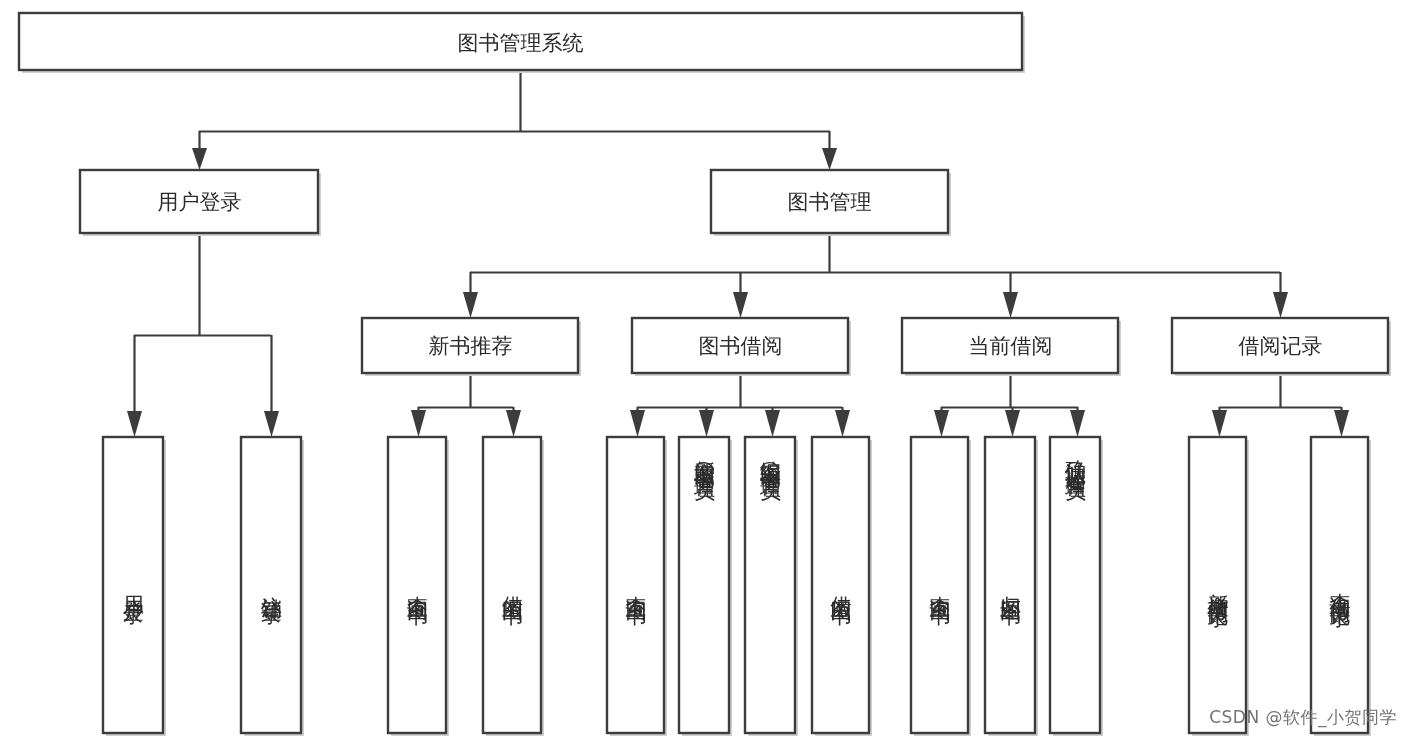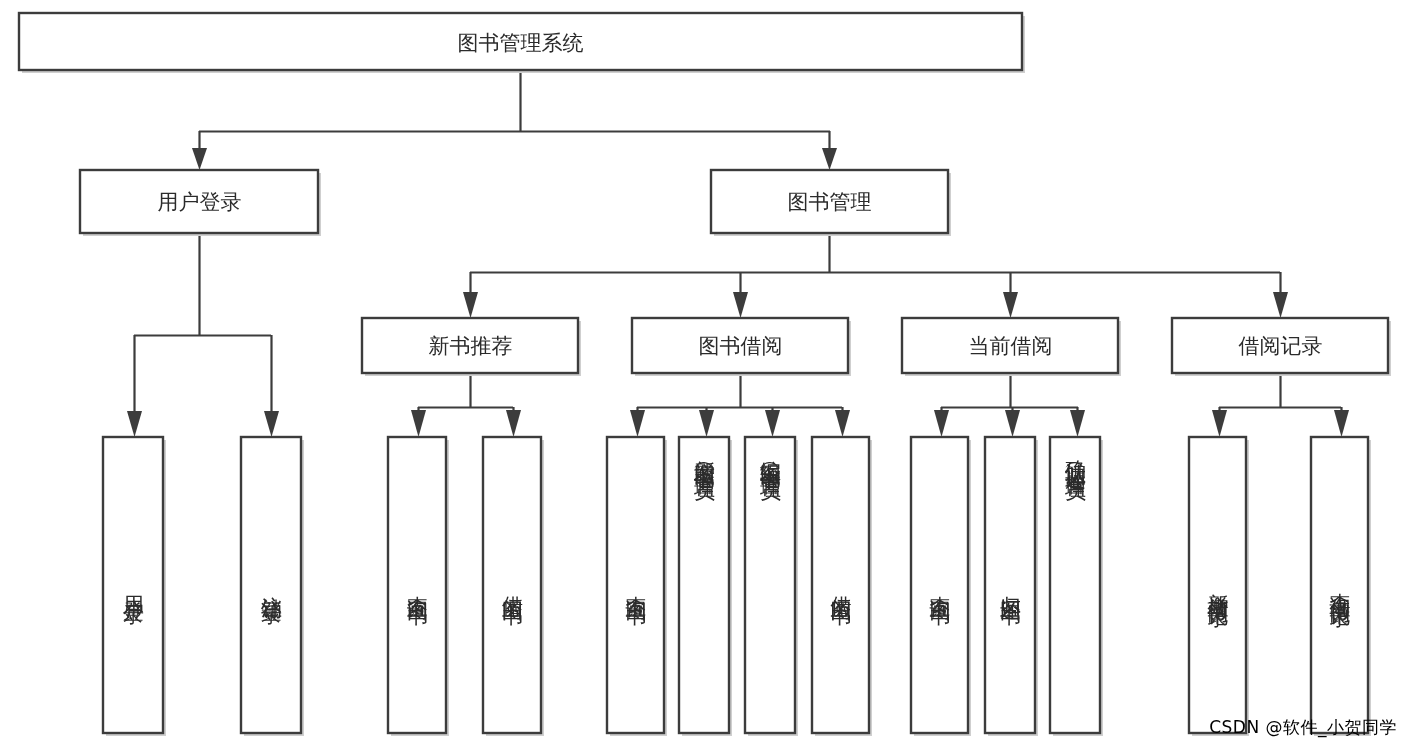--- a/index.html
+++ b/index.html
@@ -68,24 +68,24 @@
     text-align: center;
     display: flex;
     align-items: center;
     justify-content: center;
     pointer-events: none;
     user-select: none;
   }
   .watermark {
     position: absolute;
     right: 8px;
-    bottom: 8px;
+    bottom: 18px;
     font-family: "DejaVu Sans", "Liberation Sans", sans-serif;
     font-size: 17px;
-    color: #000000;
+    color: #737373;
     letter-spacing: 0.5px;
     white-space: nowrap;
     text-align: right;
   }
 </style>
 </head>
 <body>
 
 <div id="diagram-root">
 

